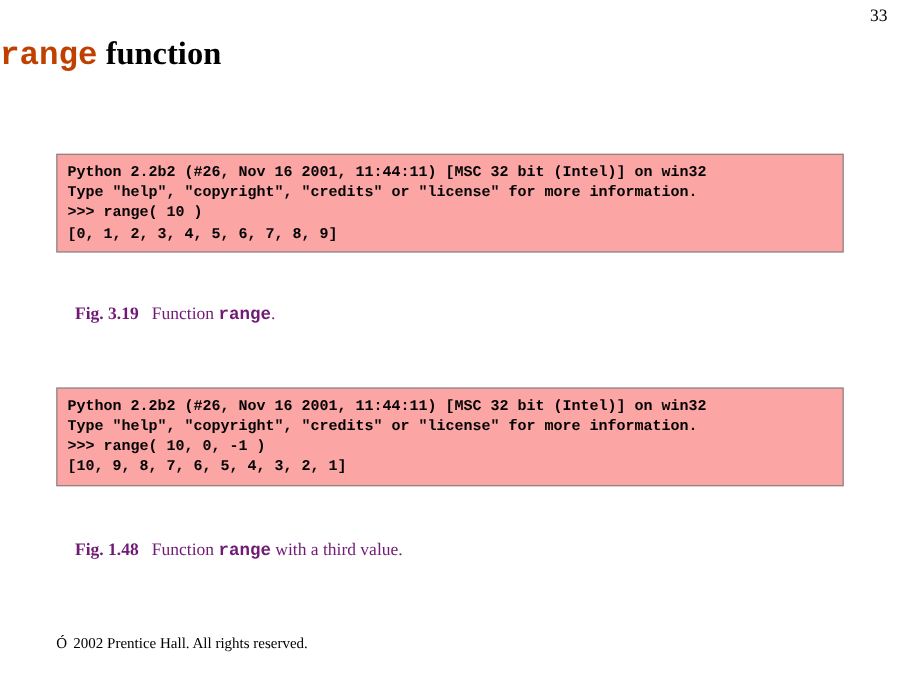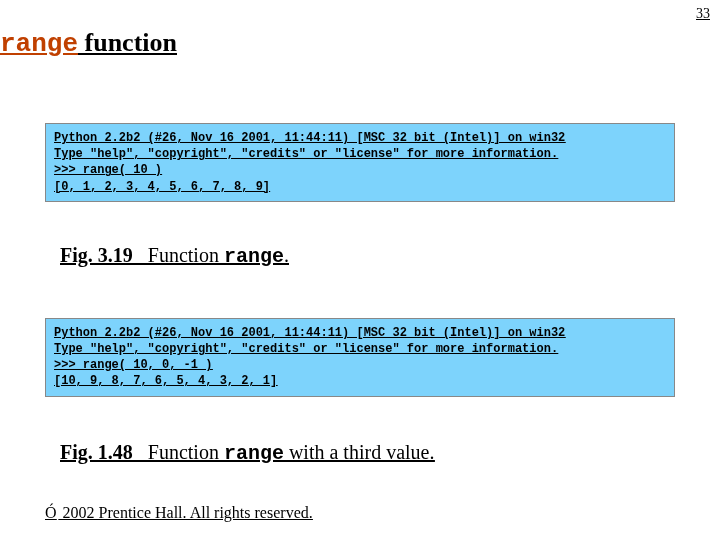--- a/index.html
+++ b/index.html
@@ -1,15 +1,15 @@
 <!DOCTYPE html>
 <html><head>
 <meta charset="utf-8">
 <style>
-  * { margin: 0; padding: 0; box-sizing: border-box; text-decoration: underline; }
+  * { margin: 0; padding: 0; box-sizing: border-box; }
   body {
     width: 720px;
     height: 540px;
     background: #ffffff;
     font-family: "Times New Roman", Times, serif;
     position: relative;
     overflow: hidden;
   }
   .page-number {
     position: absolute;
@@ -24,49 +24,49 @@
     font-weight: bold;
     color: #000;
   }
   .title .code-word {
     font-family: "Courier New", Courier, monospace;
     color: #c04000;
     font-weight: bold;
   }
   .code-block {
     margin: 0 45px;
-    background: #7dd3fc;
+    background: #fca5a5;
     border: 1px solid #888;
     padding: 6px 8px 6px 8px;
     font-family: "Courier New", Courier, monospace;
     font-size: 12px;
     font-weight: bold;
     line-height: 1.35;
     white-space: pre;
     overflow: hidden;
   }
   .block1 { margin-top: 64px; }
   .block2 { margin-top: 50px; }
   .caption {
     margin-left: 60px;
-    font-size: 20px;
-    color: #000000;
+    font-size: 14px;
+    color: #701a75;
   }
   .caption1 { margin-top: 42px; }
   .caption2 { margin-top: 44px; }
   .caption .fig-label { font-weight: bold; }
   .caption .mono {
     font-family: "Courier New", Courier, monospace;
     font-weight: bold;
   }
   .footer {
     position: absolute;
     bottom: 18px;
     left: 45px;
-    font-size: 16px;
+    font-size: 12px;
     color: #000;
   }
   .footer .copy-symbol { margin-right: 2px; }
 </style>
 </head>
 <body>
 
 <div class="page-number">33</div>
 
 <div class="title">

